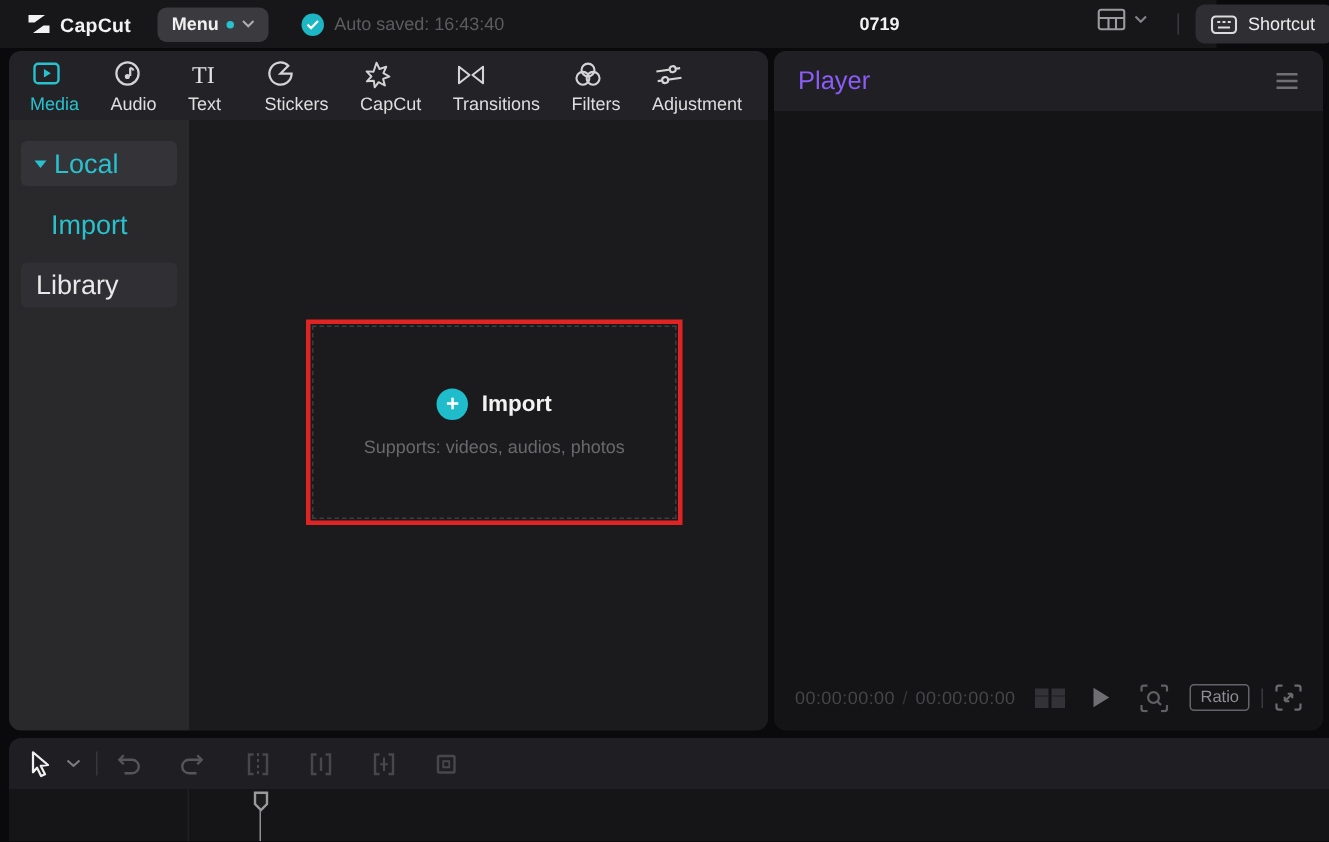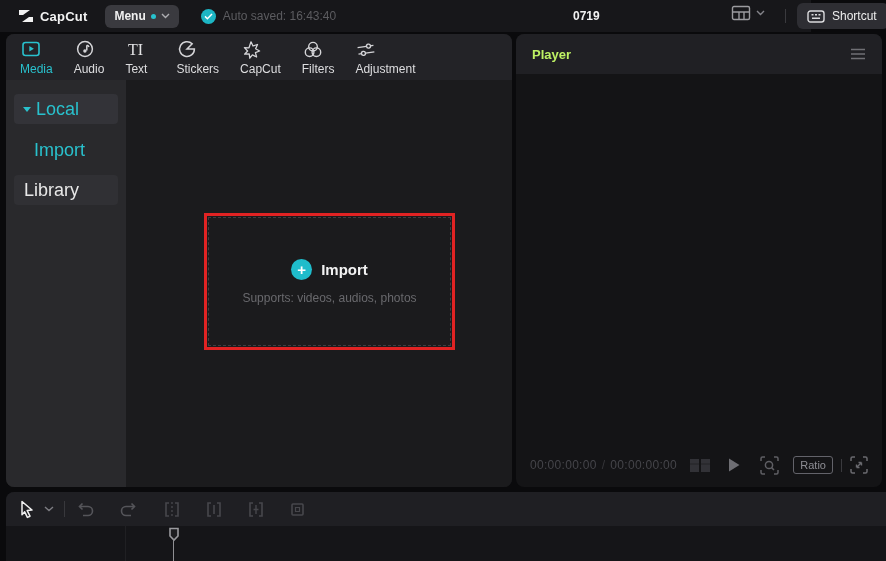--- a/index.html
+++ b/index.html
@@ -40,21 +40,21 @@
   .dropzone { position:absolute; left:82px; top:137px; width:243px; height:129px; border:1px dashed #3d3d41; display:flex; flex-direction:column; align-items:center; justify-content:center; gap:11px; cursor:pointer; }
   .import-line { display:flex; align-items:center; gap:9px; }
   .plus-circle { width:21px; height:21px; border-radius:50%; background:#1fbccb; color:#ffffff; display:flex; align-items:center; justify-content:center; font-size:15px; font-weight:bold; line-height:1; }
   .import-label { color:#f2f2f2; font-weight:bold; font-size:15px; }
   .supports { color:#69696d; font-size:12px; }
   .red-box { position:absolute; left:198px; top:179px; width:251px; height:137px; border:3px solid #e02323; pointer-events:none; }
 
   
   #player-panel { left:516px; top:34px; width:366px; height:453px; background:#141416; border-radius:8px; overflow:hidden; }
   #player-header { height:40px; background:#202024; display:flex; align-items:center; justify-content:space-between; padding:0 16px; }
-  #player-header .ptitle { color:#bef264; font-size:13px;font-weight:bold; }
+  #player-header .ptitle { color:#8b5cf6; font-size:17px; }
   #player-controls { position:absolute; left:0; bottom:0; width:100%; height:44px; display:flex; align-items:center; padding:0 14px; }
   .timecode { font-size:12px; color:#45454a; letter-spacing:.3px; display:flex; gap:5px; }
   .pc-icon { display:flex; align-items:center; justify-content:center; cursor:pointer; }
   .ratio-box { border:1px solid #63636a; border-radius:3px; color:#8e8e94; font-size:11px; padding:2px 6px; cursor:pointer; }
   .pc-div { width:1px; height:13px; background:#3a3a3e; margin:0 8px; }
 
   
   #bottom-panel { left:6px; top:492px; width:880px; height:69px; background:#151518; border-top-left-radius:8px; overflow:hidden; }
   #tl-toolbar { height:34px; background:#1f1f23; display:flex; align-items:center; padding-left:12px; }
   .tool { display:flex; align-items:center; justify-content:center; cursor:pointer; }
@@ -139,20 +139,27 @@
       </svg>
       <span class="tlabel">Stickers</span>
     </div>
     <div class="tab">
       <svg width="22" height="20" viewBox="0 0 22 20">
         <path d="M11 1.8 L13 6 L17.5 4.5 L15.6 8.8 L19.6 11 L15.4 12.6 L16.6 17 L12.4 14.8 L9.8 18.2 L9.2 13.8 L4.6 14.2 L7.6 11 L4.4 7.6 L9 7.8 Z" stroke="#d4d4d7" stroke-width="1.3" fill="none" stroke-linejoin="round"></path>
       </svg>
       <span class="tlabel">CapCut</span>
     </div>
     <div class="tab">
+      <svg width="24" height="20" viewBox="0 0 24 20">
+        <path d="M4 4.5 v11 l7 -5.5 z" stroke="#d4d4d7" stroke-width="1.4" fill="none" stroke-linejoin="round"></path>
+        <path d="M20 4.5 v11 l-7 -5.5 z" stroke="#d4d4d7" stroke-width="1.4" fill="none" stroke-linejoin="round"></path>
+      </svg>
+      <span class="tlabel">Transitions</span>
+    </div>
+    <div class="tab">
       <svg width="22" height="20" viewBox="0 0 22 20">
         <circle cx="11" cy="6.7" r="4.3" stroke="#d4d4d7" stroke-width="1.4" fill="none"></circle>
         <circle cx="7.6" cy="12.2" r="4.3" stroke="#d4d4d7" stroke-width="1.4" fill="none"></circle>
         <circle cx="14.4" cy="12.2" r="4.3" stroke="#d4d4d7" stroke-width="1.4" fill="none"></circle>
       </svg>
       <span class="tlabel">Filters</span>
     </div>
     <div class="tab">
       <svg width="22" height="20" viewBox="0 0 22 20">
         <g transform="rotate(-8 11 10)">

